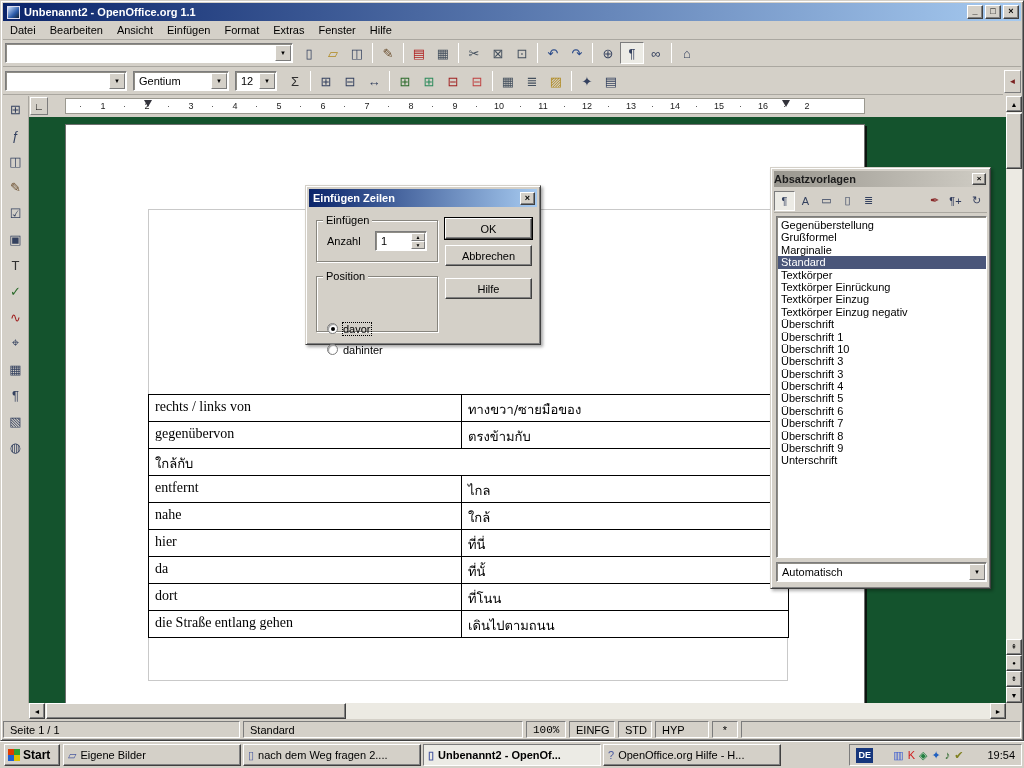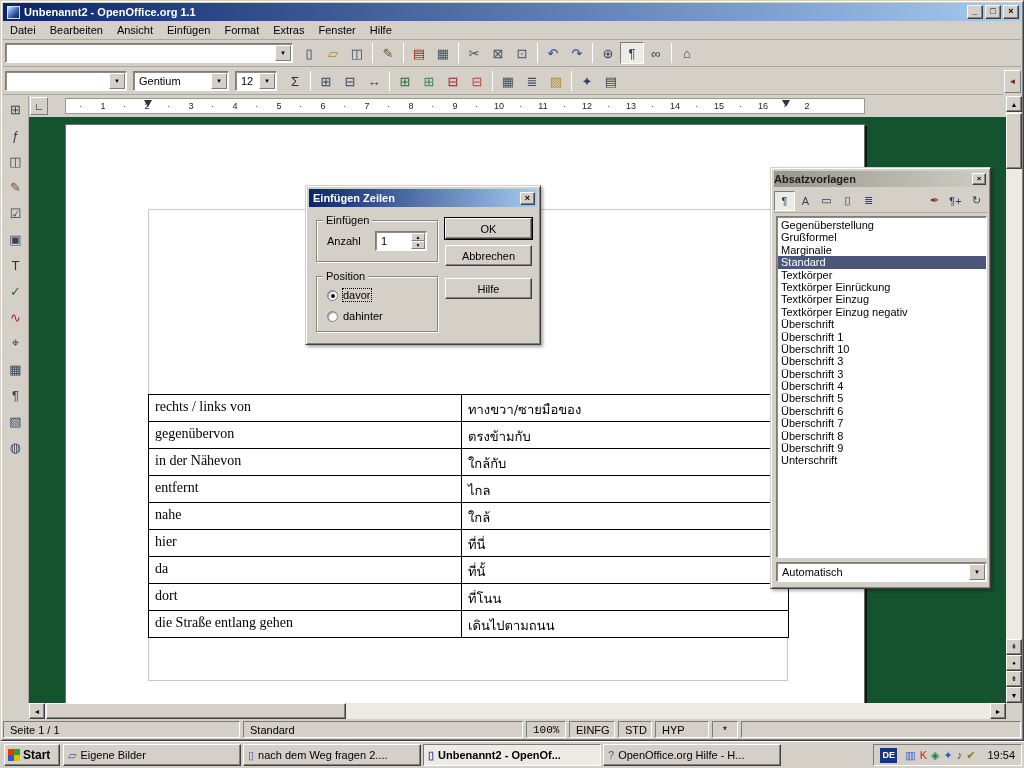--- a/index.html
+++ b/index.html
@@ -131,21 +131,21 @@
   .gb-label { position:absolute; top:-7px; left:6px; background:#d4d0c8; padding:0 3px; }
   .gb-insert { left:10px; top:34px; width:122px; height:42px; }
   .gb-pos { left:10px; top:90px; width:122px; height:56px; }
   .lbl-anzahl { position:absolute; left:10px; top:14px; }
   .spin { position:absolute; left:58px; top:10px; width:52px; height:20px; background:#fff;
     border:1px solid; border-color:#7c7c7c #fff #fff #7c7c7c; box-shadow:inset 1px 1px 0 #8f8d86;
     padding:3px 18px 0 5px; }
   .spin-btns { position:absolute; right:1px; top:1px; bottom:1px; width:14px; display:flex; flex-direction:column; }
   .spin-btn { flex:1; background:#d4d0c8; border:1px solid; border-color:#fff #7c7c7c #7c7c7c #fff;
     font-size:5px; display:flex; align-items:center; justify-content:center; color:#000; }
-  .radio-row { position:absolute; left:10px; display:flex; align-items:center; gap:5px; }
+  .radio-row { position:absolute; left:10px; display:flex; gap:5px;margin-top:34px; }
   .rr1 { top:12px; } .rr2 { top:33px; }
   .radio { width:11px; height:11px; border-radius:50%; background:#fff;
     border:1px solid #7c7c7c; box-shadow:inset 1px 1px 1px #9a9a9a; position:relative; }
   .radio.checked::after { content:""; position:absolute; left:3px; top:3px; width:4px; height:4px;
     border-radius:50%; background:#000; }
   .focus-dotted { outline:1px dotted #000; }
   .pbtn { position:absolute; left:139px; width:87px; height:21px; background:#d4d0c8; text-align:center;
     padding-top:4px; border:1px solid; border-color:#fff #404040 #404040 #fff; box-shadow:inset -1px -1px 0 #808080; }
   .pbtn-ok { top:32px; box-shadow:inset -1px -1px 0 #808080, 0 0 0 1px #000; }
   .pbtn-cancel { top:59px; } .pbtn-help { top:92px; }
@@ -180,21 +180,21 @@
   .win-logo { width:12px; height:12px; display:grid; grid-template-columns:6px 6px; grid-template-rows:6px 6px; }
   .win-logo i:nth-child(1){background:#e03c00;} .win-logo i:nth-child(2){background:#30a030;}
   .win-logo i:nth-child(3){background:#2060d0;} .win-logo i:nth-child(4){background:#e0c000;}
   .task-btn { width:178px; height:22px; margin:0 1px; background:#d4d0c8;
     border:1px solid; border-color:#fff #404040 #404040 #fff; box-shadow:inset -1px -1px 0 #808080;
     display:flex; align-items:center; gap:4px; padding:0 4px; overflow:hidden; white-space:nowrap; }
   .task-btn.active { border-color:#7c7c7c #fff #fff #7c7c7c; box-shadow:none; background:#ecebe5; font-weight:bold; }
   .task-ico { font-size:11px; color:#4a5aa0; }
   .task-label { overflow:hidden; text-overflow:ellipsis; }
   .tray { margin-left:auto; height:22px; border:1px solid; border-color:#7c7c7c #fff #fff #7c7c7c;
-    display:flex; align-items:center; gap:8px; padding:0 6px; }
+    display:flex; align-items:center; gap:20px; padding:0 6px; }
   .lang-ind { width:17px; height:15px; background:#16367c; color:#fff; font-size:9px; font-weight:bold;
     display:flex; align-items:center; justify-content:center; }
   .tray-ico { font-size:11px; line-height:11px; }
   .clock { margin-left:4px; }
 </style>
 </head>
 <body>
 
 <div id="screen">
   <div class="win-frame"></div>
@@ -490,21 +490,20 @@
     <div class="t-cell de">rechts / links von</div>
     <div class="t-cell th">ทางขวา/ซายมือของ</div>
   </div>
 
   <div class="t-row">
     <div class="t-cell de">gegenübervon</div>
     <div class="t-cell th">ตรงข้ามกับ</div>
   </div>
 
   <div class="t-row">
-    <div class="t-cell de">in der Nähevon</div>
     <div class="t-cell th">ใกล้กับ</div>
   </div>
 
   <div class="t-row">
     <div class="t-cell de">entfernt</div>
     <div class="t-cell th">ไกล</div>
   </div>
 
   <div class="t-row">
     <div class="t-cell de">nahe</div>

